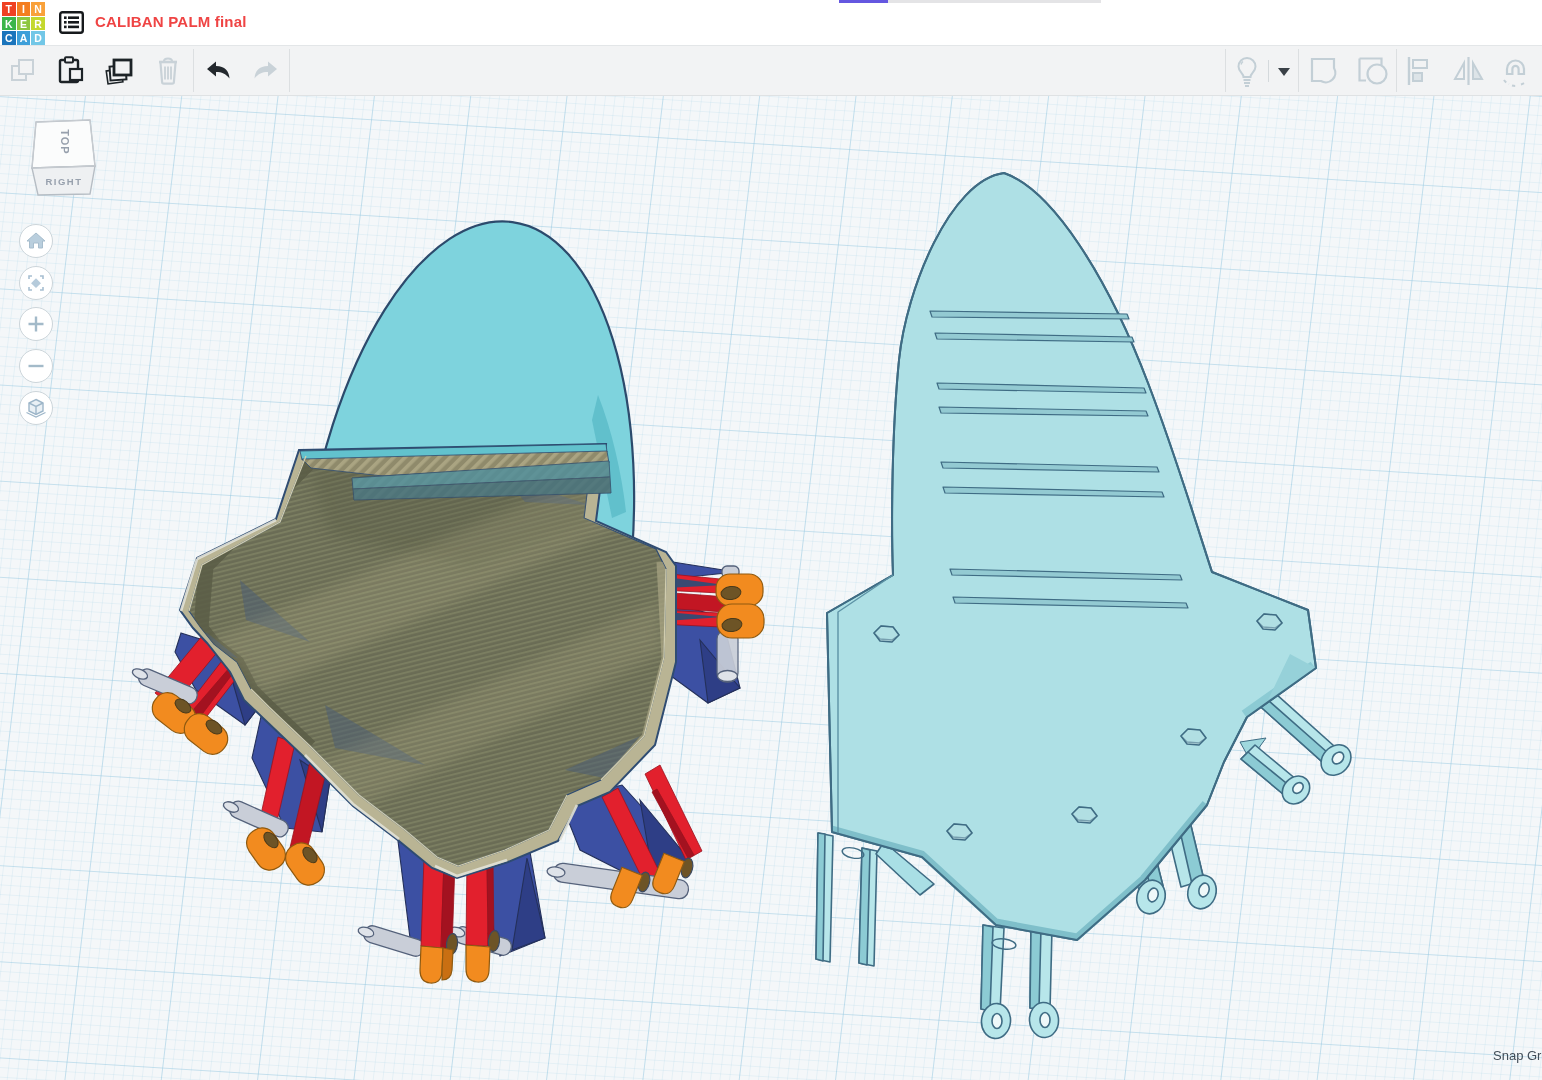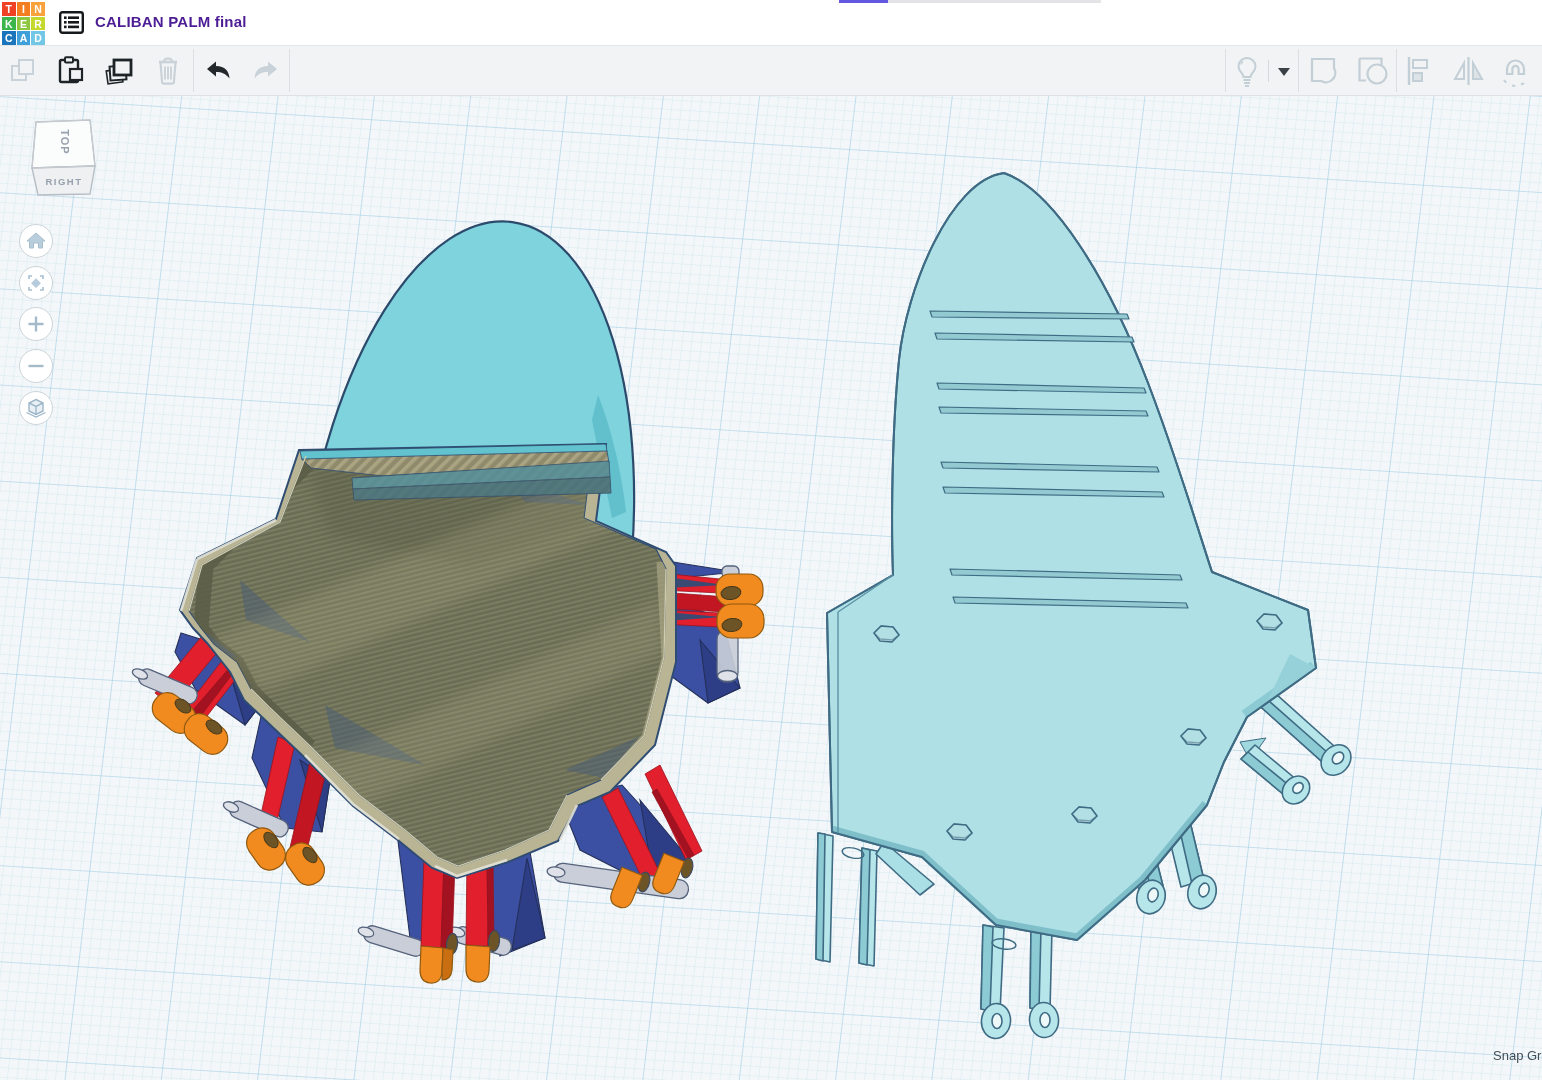--- a/index.html
+++ b/index.html
@@ -7,21 +7,21 @@
   #stage{position:absolute;top:0;left:0;width:1542px;height:1080px;overflow:hidden;}
   
   #canvas{position:absolute;top:96px;left:0;width:1542px;height:984px;
     background-color:#f4f7f9;
   }
   #header{position:absolute;top:0;left:0;width:1542px;height:45px;background:#ffffff;
     border-bottom:1px solid #e3e6e8;}
   #toolbar{position:absolute;top:46px;left:0;width:1542px;height:49px;background:#f2f3f4;
     border-bottom:1px solid #dfe2e4;}
   .tsep{position:absolute;top:3px;width:1px;height:43px;background:#dcdfe1;}
-  #title{position:absolute;left:95px;top:13px;font-size:15px;font-weight:bold;color:#4c1d95;letter-spacing:.2px;}
+  #title{position:absolute;left:95px;top:13px;font-size:15px;font-weight:bold;color:#ef4444;letter-spacing:.2px;}
   #loadbar1{position:absolute;left:839px;top:0;width:49px;height:3px;background:#6457e0;}
   #loadbar2{position:absolute;left:888px;top:0;width:213px;height:3px;background:#e4e4e6;}
   #snap{position:absolute;left:1493px;top:1048px;font-size:13px;color:#414d58;white-space:nowrap;}
   
   #logo{position:absolute;left:2px;top:2px;width:44px;height:44px;}
   .lg{position:absolute;width:13.5px;height:13.5px;color:#fff;font-size:10.5px;font-weight:bold;
       text-align:center;line-height:14px;}
   
   .navbtn{position:absolute;width:34px;height:34px;border-radius:50%;background:#fff;
      border:1px solid #ccd5da;box-sizing:border-box;}

